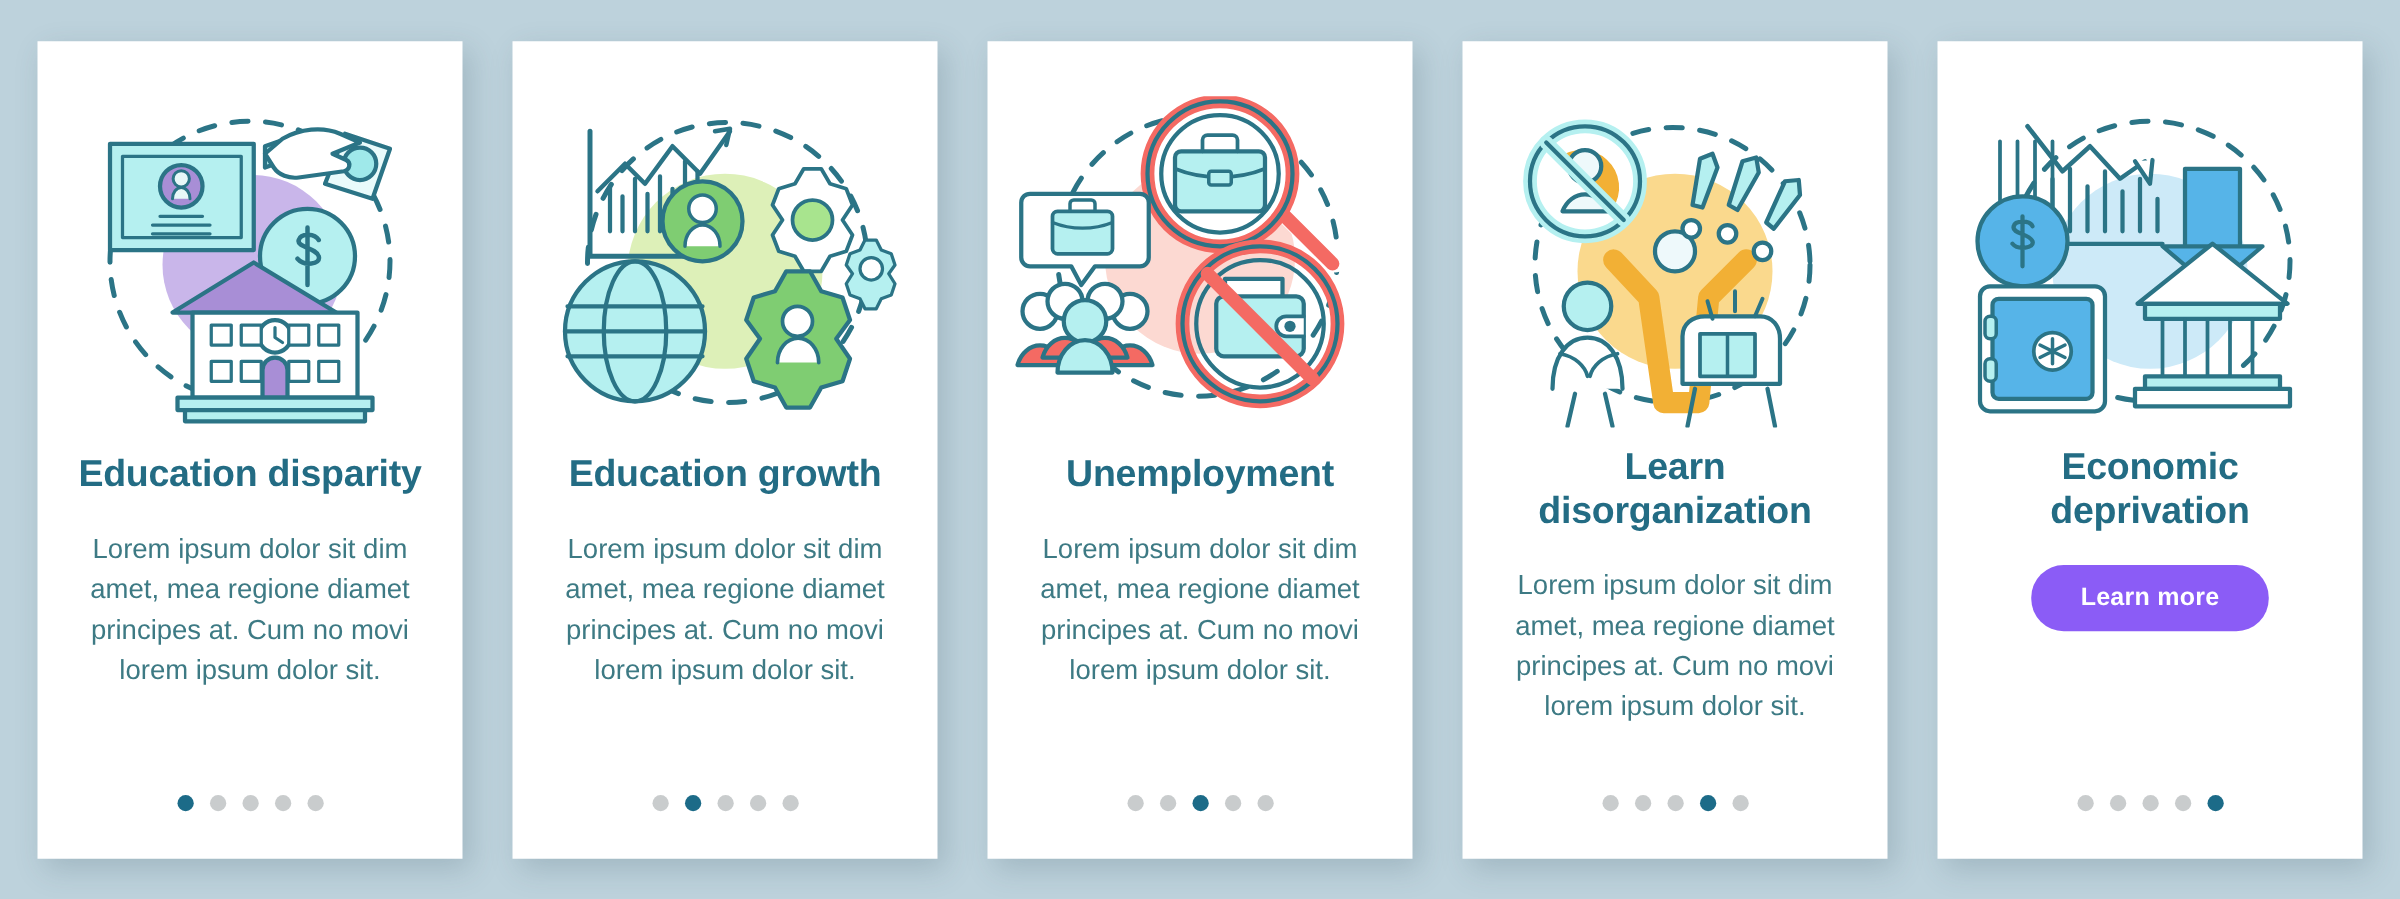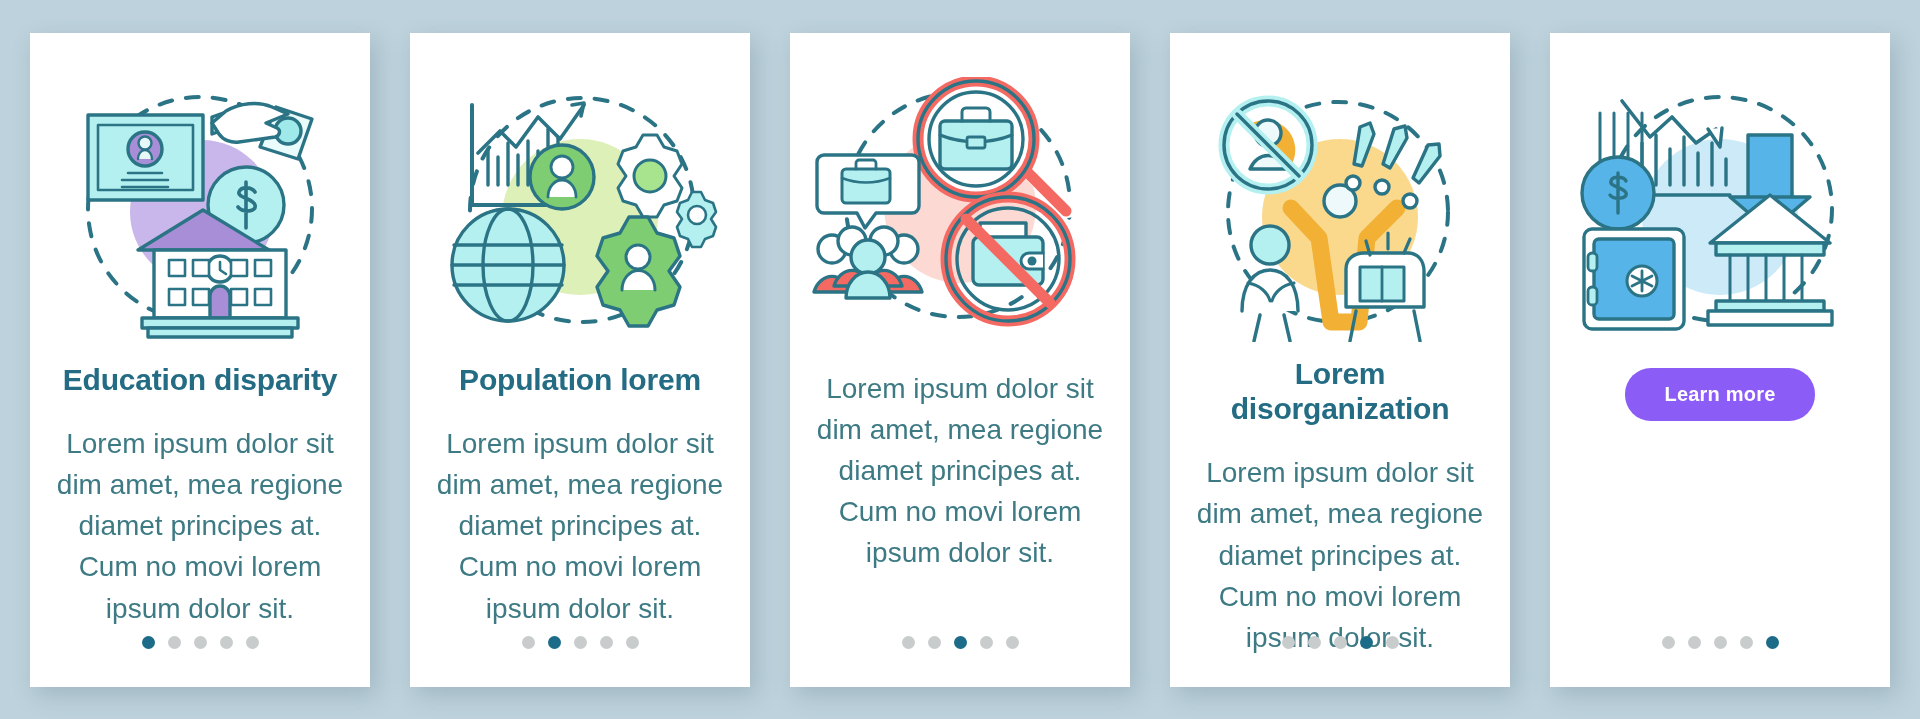--- a/index.html
+++ b/index.html
@@ -42,21 +42,21 @@
     font-size: 30px;
     line-height: 1.18;
     text-align: center;
     padding: 0 18px;
     margin-top: 20px;
     letter-spacing: -0.2px;
   }
   .card.two-line-title .title { margin-top: 14px; }
   .body {
     color: #3d7a84;
-    font-size: 28px;
+    font-size: 22px;
     line-height: 1.47;
     text-align: center;
     padding: 0 26px;
     margin-top: 26px;
   }
   .cta {
     margin-top: 26px;
     background: #8b5cf6;
     color: #ffffff;
     font-weight: bold;
@@ -153,21 +153,21 @@
           <path d="M206 70l7-12h14l7 12 13 4 5 13-8 12 8 12-5 13-13 4-7 12h-14l-7-12-13-4-5-13 8-12-8-12 5-13z" fill="#ffffff" stroke-width="3"></path>
           <circle cx="220" cy="99" r="16" fill="#a8e48e" stroke-width="3"></circle>
           <path d="M258 123l4-8h9l4 8 8 3 3 9-5 7 5 8-3 9-8 3-4 8h-9l-4-8-8-3-3-9 5-8-5-7 3-9z" fill="#b5f0f0" stroke-width="2.6"></path>
           <circle cx="267" cy="138" r="9" fill="#ffffff" stroke-width="2.6"></circle>
           <path d="M190 156l9-16h19l9 16 17 5 6 18-11 15 11 16-6 18-17 5-9 16h-19l-9-16-17-5-6-18 11-16-11-15 6-18z" fill="#7fcd72" stroke-width="3.4"></path>
           <circle cx="208" cy="180" r="12" fill="#ffffff" stroke-width="3"></circle>
           <path d="M192 213a16 19 0 0133 0" fill="#ffffff" stroke-width="3"></path>
         </g>
       </svg>
     </div>
-    <div class="title">Population lorem</div>
+    <div class="title">Education growth</div>
     <div class="body">Lorem ipsum dolor sit dim amet, mea regione diamet principes at. Cum no movi lorem ipsum dolor sit.</div>
     <div class="dots">
       <span class="dot"></span>
       <span class="dot active"></span>
       <span class="dot"></span>
       <span class="dot"></span>
       <span class="dot"></span>
     </div>
   </div>
 
@@ -205,20 +205,21 @@
           <circle cx="198" cy="182" r="62"></circle>
           <circle cx="198" cy="182" r="51"></circle>
           <path d="M170 146h46v16h-46z" fill="#ffffff"></path>
           <rect x="163" y="160" width="70" height="48" rx="6" fill="#b5f0f0"></rect>
           <path d="M233 176h-14a8 8 0 000 16h14" fill="#ffffff" stroke-width="3"></path>
           <circle cx="222" cy="184" r="4.5" fill="#2b7486" stroke="none"></circle>
           <path d="M156 142l84 84" stroke="#f46a63" stroke-width="11"></path>
         </g>
       </svg>
     </div>
+    <div class="title">Unemployment</div>
     <div class="body">Lorem ipsum dolor sit dim amet, mea regione diamet principes at. Cum no movi lorem ipsum dolor sit.</div>
     <div class="dots">
       <span class="dot"></span>
       <span class="dot"></span>
       <span class="dot active"></span>
       <span class="dot"></span>
       <span class="dot"></span>
     </div>
   </div>
 
@@ -248,21 +249,21 @@
           <path d="M58 206c12 2 20 10 22 18M104 206c-12 2-20 10-22 18" stroke-width="3"></path>
           <path d="M70 238l-6 26M94 238l6 26"></path>
           <path d="M156 192c0-10 8-16 18-16h44c10 0 16 8 16 18v36h-78z" fill="#ffffff"></path>
           <path d="M170 190h44v34h-44z" fill="#b5f0f0" stroke-width="3"></path>
           <path d="M192 190v34" stroke-width="2.8"></path>
           <path d="M176 164l4 14M198 156l0 16M220 162l-6 14" stroke-width="3.2"></path>
           <path d="M166 234l-6 30M224 234l6 30"></path>
         </g>
       </svg>
     </div>
-    <div class="title">Lorem disorganization</div>
+    <div class="title">Learn disorganization</div>
     <div class="body">Lorem ipsum dolor sit dim amet, mea regione diamet principes at. Cum no movi lorem ipsum dolor sit.</div>
     <div class="dots">
       <span class="dot"></span>
       <span class="dot"></span>
       <span class="dot"></span>
       <span class="dot active"></span>
       <span class="dot"></span>
     </div>
   </div>
 
@@ -288,20 +289,21 @@
           <path d="M138 234h124v14H138z" fill="#ffffff"></path>
           <rect x="14" y="152" width="100" height="100" rx="8" fill="#ffffff"></rect>
           <rect x="24" y="162" width="80" height="80" rx="5" fill="#56b4e8"></rect>
           <rect x="18" y="176" width="9" height="18" rx="4" fill="#b5f0f0" stroke-width="2.8"></rect>
           <rect x="18" y="210" width="9" height="18" rx="4" fill="#b5f0f0" stroke-width="2.8"></rect>
           <circle cx="72" cy="204" r="15" fill="#ffffff" stroke-width="3"></circle>
           <path d="M72 194v20M62 199l20 10M62 209l20-10" stroke-width="2.8"></path>
         </g>
       </svg>
     </div>
+    <div class="title">Economic deprivation</div>
     <button class="cta">Learn more</button>
     <div class="dots">
       <span class="dot"></span>
       <span class="dot"></span>
       <span class="dot"></span>
       <span class="dot"></span>
       <span class="dot active"></span>
     </div>
   </div>
 

